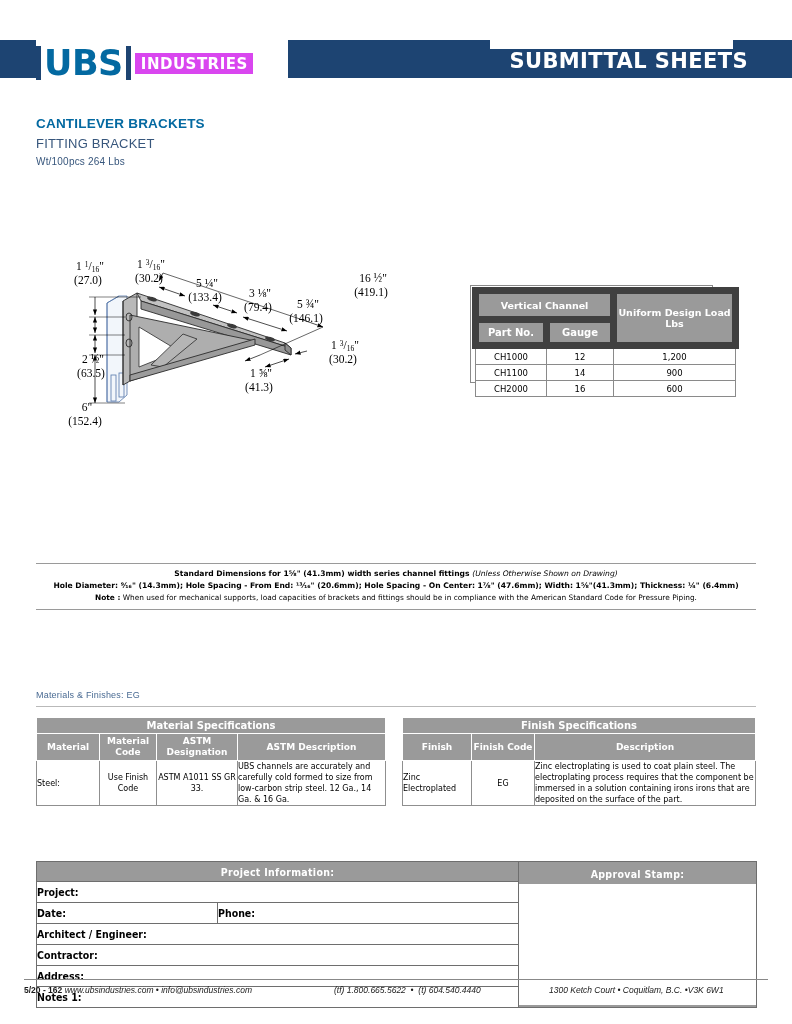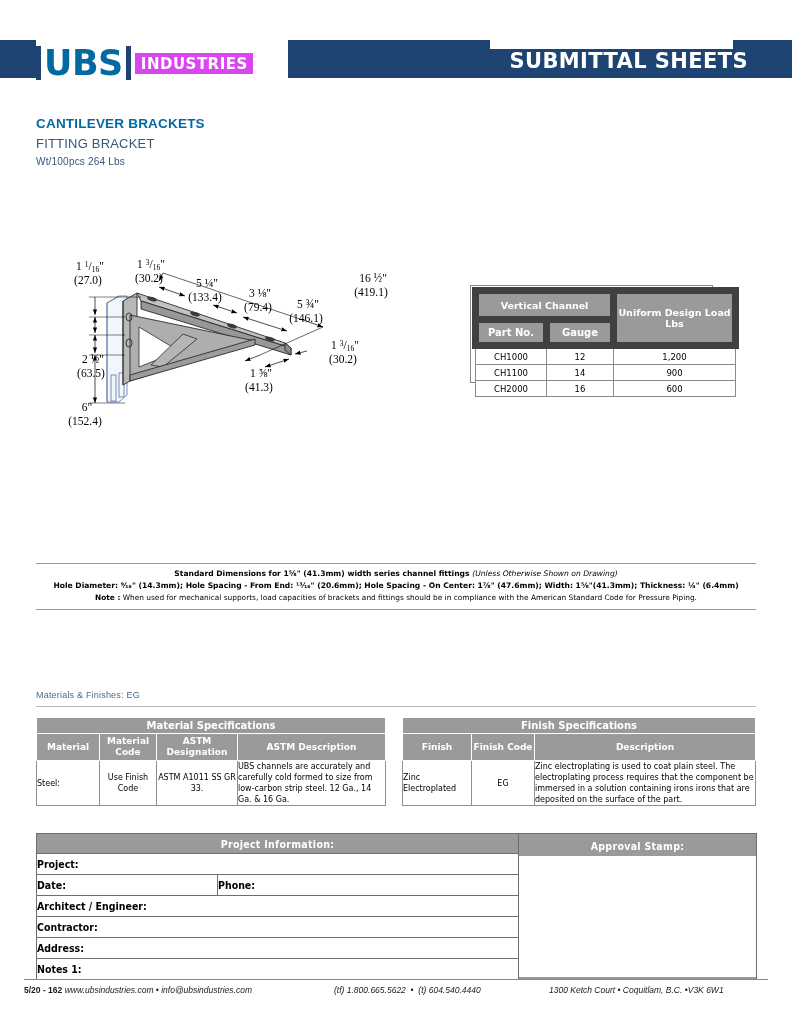--- a/index.html
+++ b/index.html
@@ -231,20 +231,21 @@
   .sp-cell.center { text-align: center; }
 
   .mat-table { left: 36px; top: 717px; width: 350px; }
   .fin-table { left: 402px; top: 717px; width: 354px; }
 
   
   .proj-wrap { position: absolute; left: 36px; top: 833px; }
   .proj-table {
     border-collapse: collapse;
     font-family: "DejaVu Sans Condensed","DejaVu Sans", sans-serif;
+    margin-top: 28px;
   }
   .proj-table td { border: 1px solid #6e6e6e; padding: 0; }
   .pi-head {
     background: #9a9a9a; color: #ffffff;
     font-weight: bold; font-size: 10.5px;
     text-align: center; height: 19px;
     letter-spacing: 0.3px;
     border: 1px solid #6e6e6e !important;
   }
   .pi-cell {

